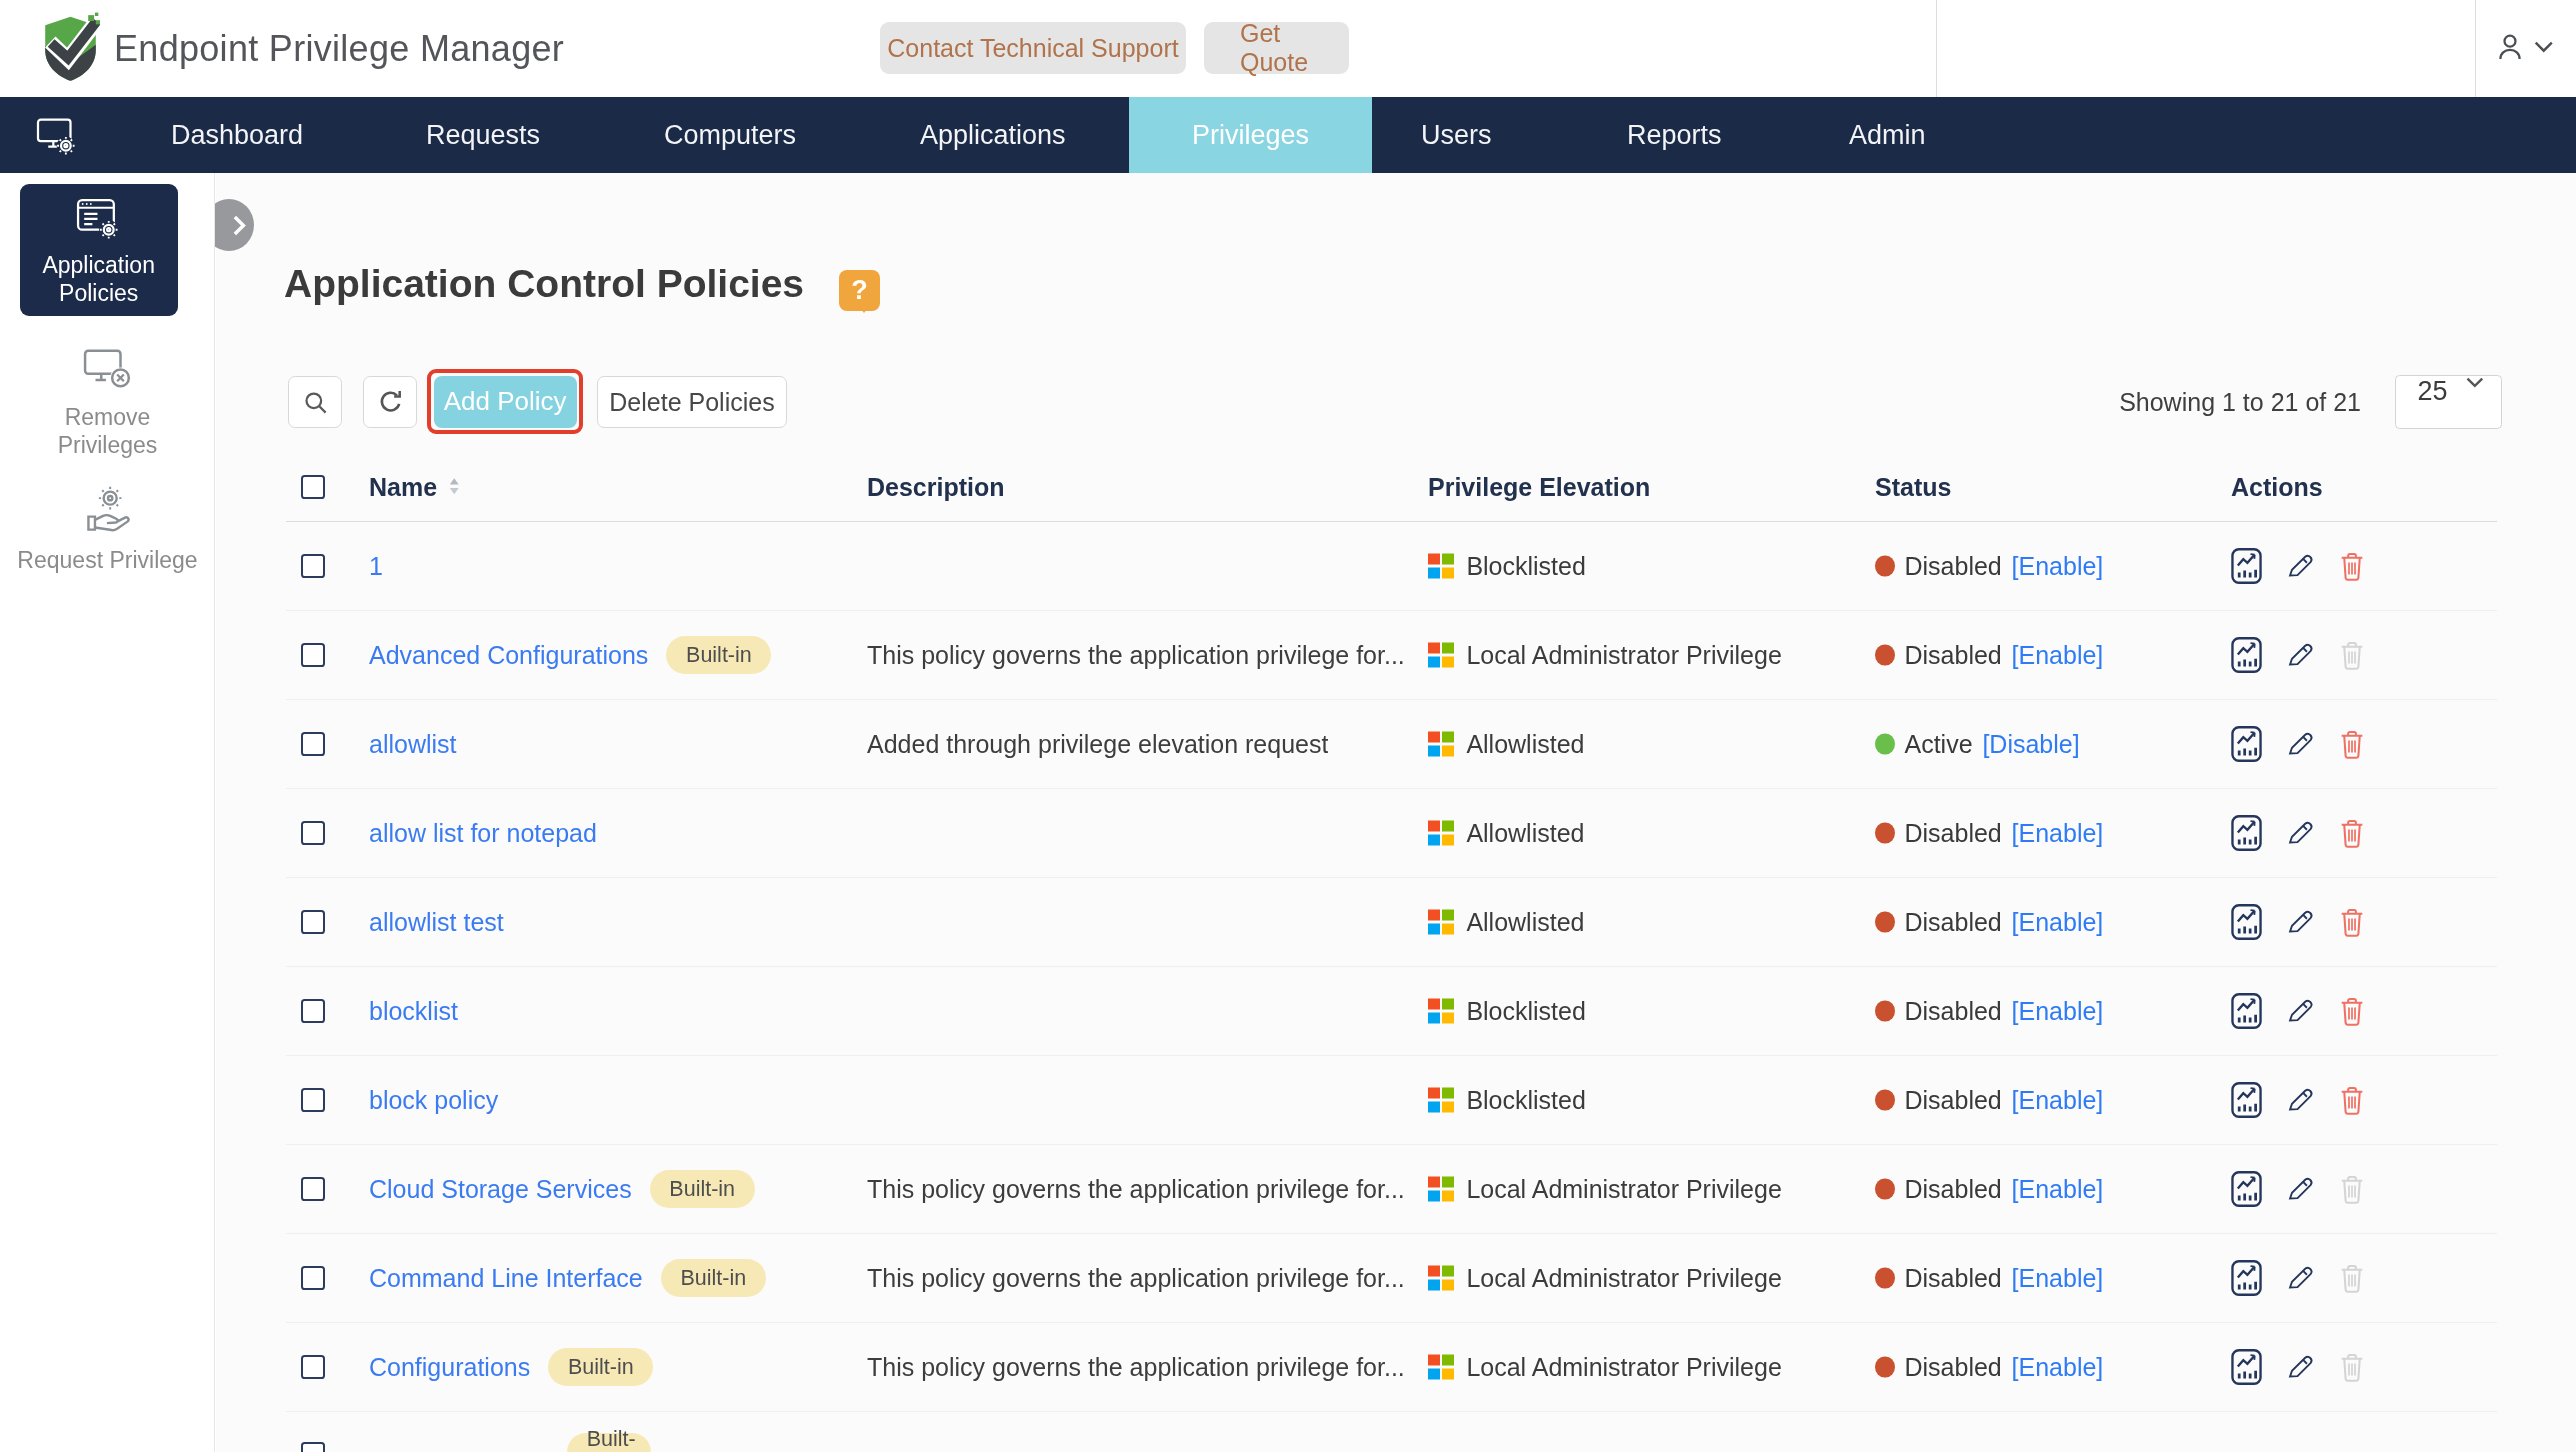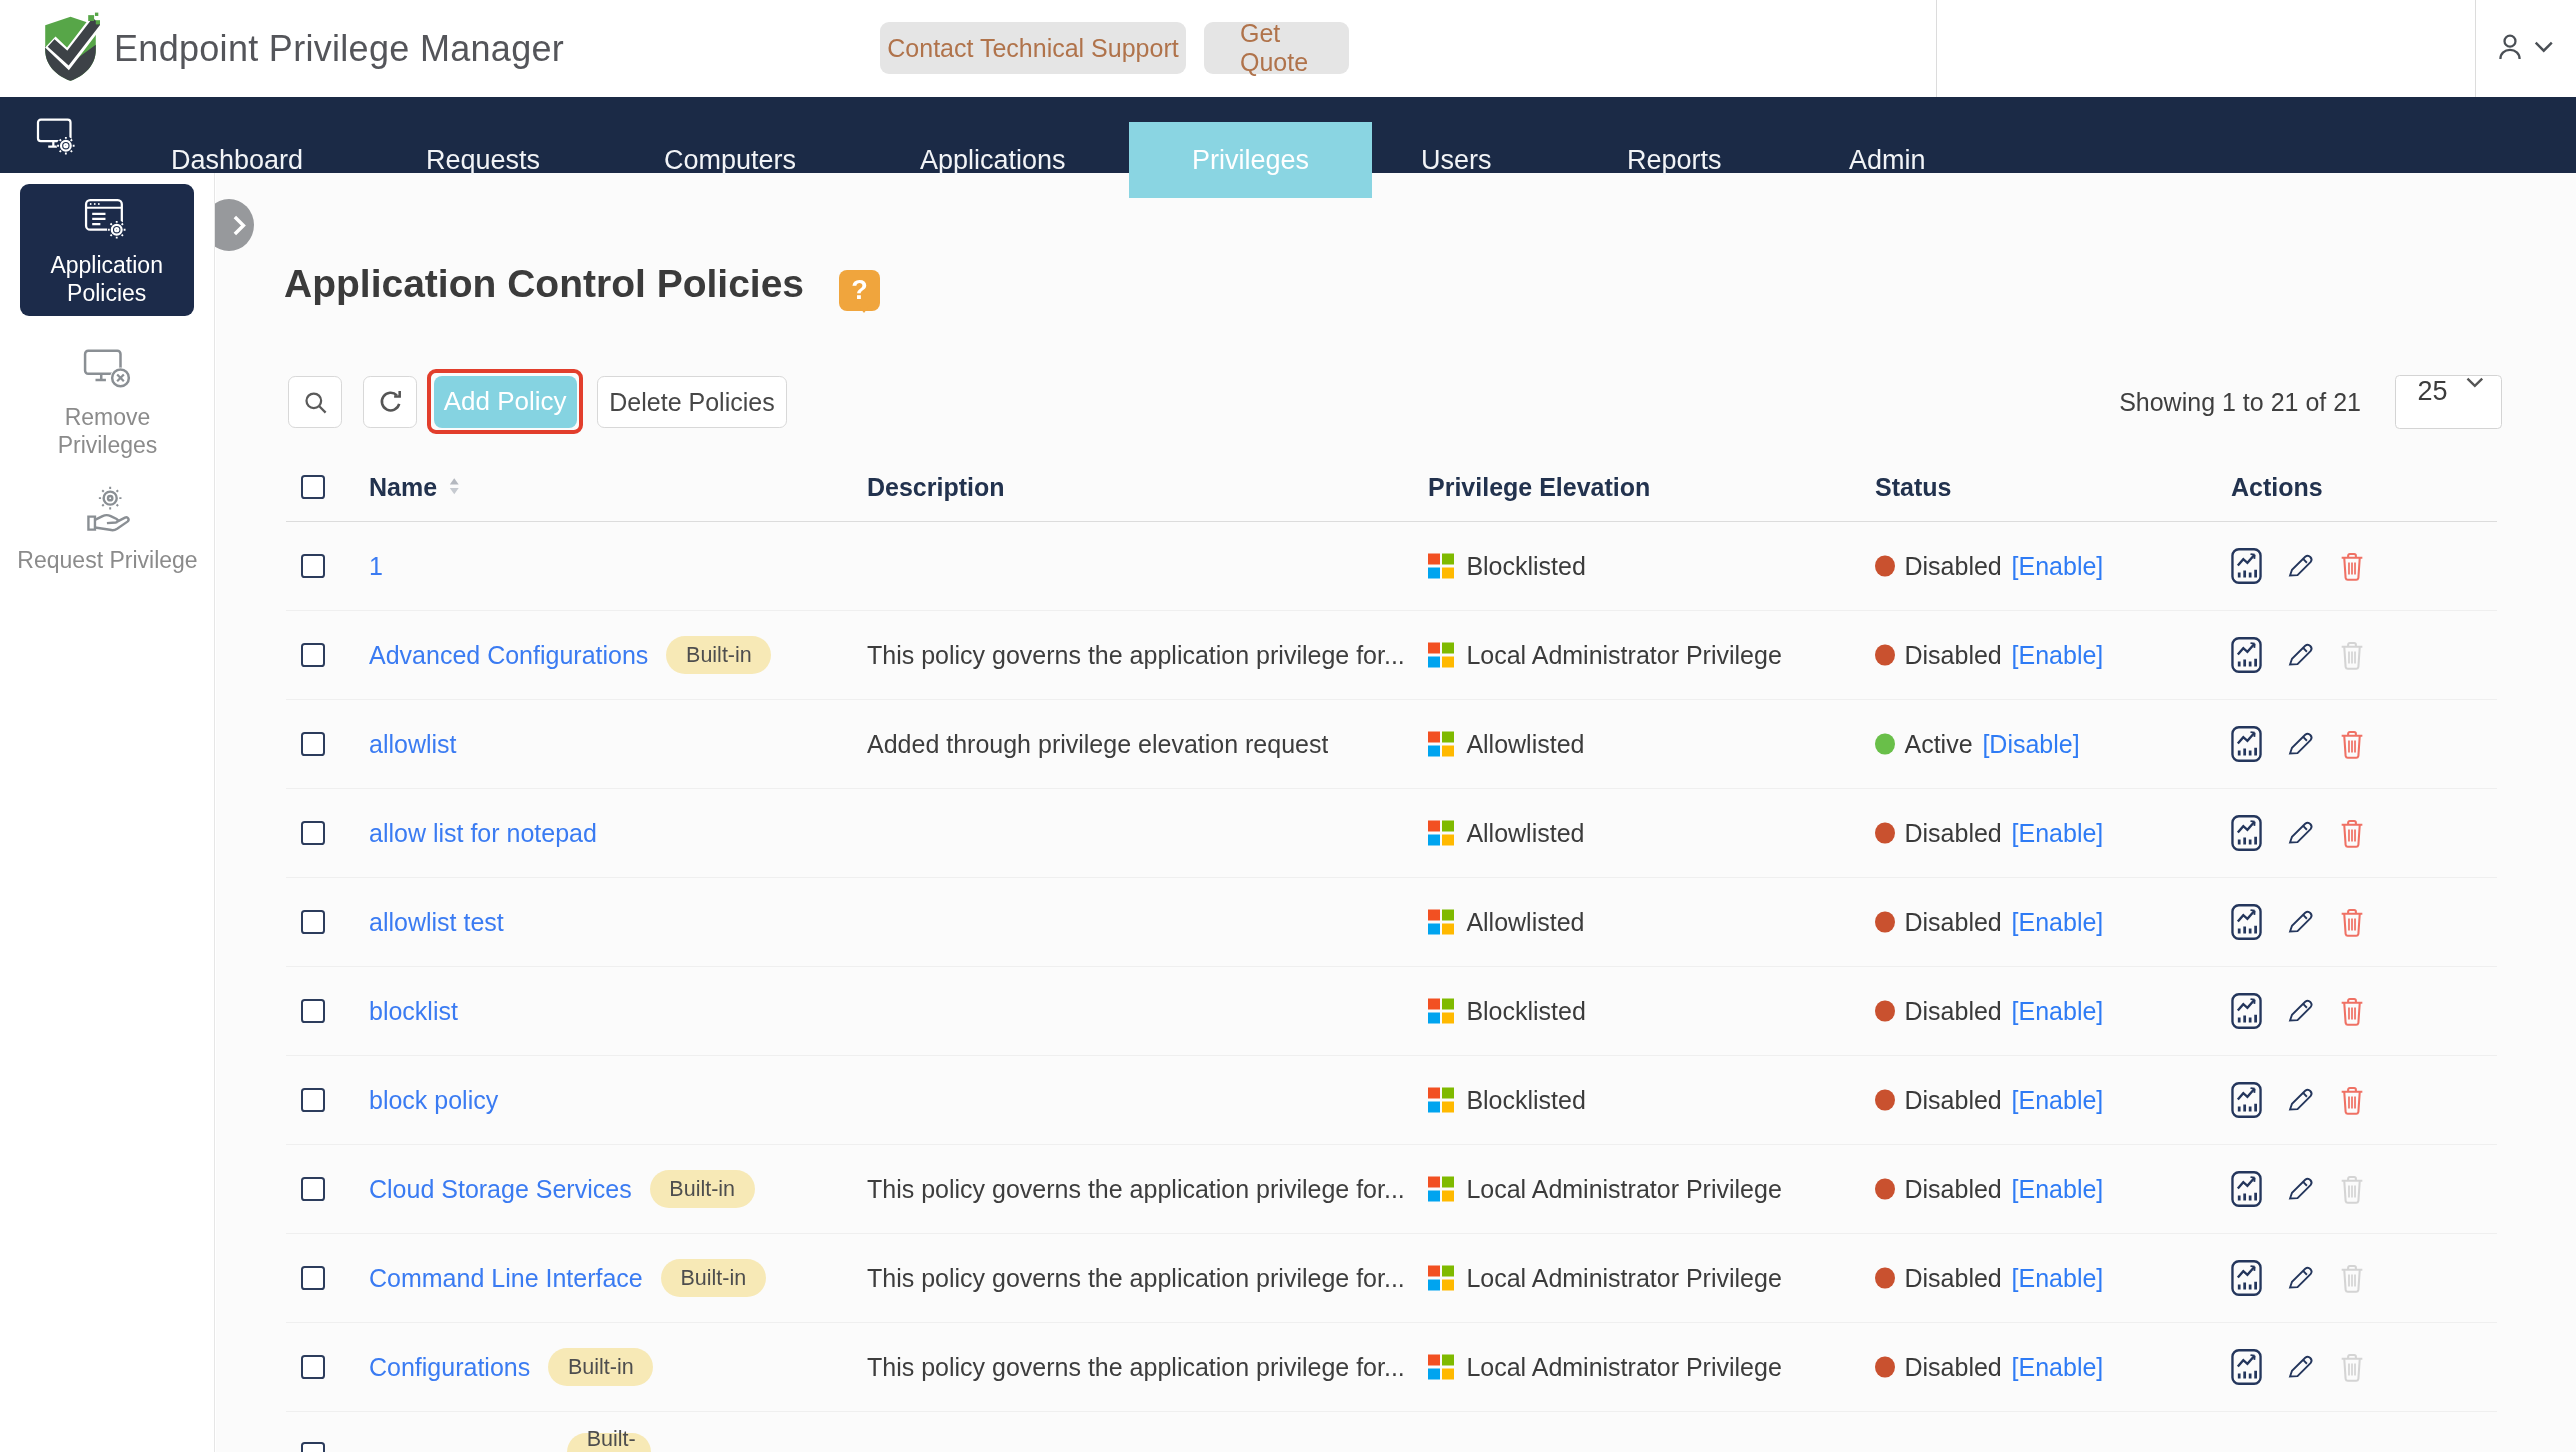--- a/index.html
+++ b/index.html
@@ -19,27 +19,27 @@
   .hdr-divider { position:absolute; top:0; width:0.9px; height:97px; background:#dcdcdc; }
   #hdr-div1 { left:1936px; } #hdr-div2 { left:2475px; }
   #search-computers { position:absolute; left:1954px; top:0; height:97px; display:flex; align-items:center; gap:19.7px; }
   #search-computers input { border:none; outline:none; font-size:27px; width:429px; color:#555; background:transparent; }
   #search-computers input::placeholder { color:#b6b6b6; }
   #user-menu { position:absolute; left:2494px; top:0; height:97px; display:flex; align-items:center; gap:7.2px; cursor:pointer; }
 
   
   #main-nav { position:absolute; left:0; top:97px; width:2576px; height:76px; background:#1b2a46; z-index:6; }
   #nav-settings-icon { position:absolute; left:36px; top:0; height:76px; display:flex; align-items:center; }
-  .nav-item { position:absolute; top:0; height:76px; line-height:76px; color:#f2f4f7; font-size:27px; cursor:pointer;margin-top:25px; }
+  .nav-item { position:absolute; top:0; height:76px; line-height:76px; color:#f2f4f7; font-size:27px; cursor:pointer; }
   .nav-item.active { background:#8ad5e2; color:#fff; text-align:center; }
 
   
   #sidebar { position:absolute; left:0; top:173px; width:215px; height:1280px; background:#fff;
     border-right:1.8px solid #e6e6e6; z-index:5; }
-  #side-tile { position:absolute; left:19.7px; top:10.7px; width:174px; height:132px; background:#1c2b4a;
+  #side-tile { position:absolute; left:19.7px; top:10.7px; width:158px; height:132px; background:#1c2b4a;
     border-radius:9px; cursor:pointer; text-align:center; }
   #side-tile .lbl { margin-top:7.2px; color:#fff; font-size:23px; line-height:28px; }
   #side-tile svg { margin-top:14.3px; }
   .side-item { position:absolute; left:0; width:215px; text-align:center; cursor:pointer; }
   .side-item .lbl { margin:9px auto 0; color:#8b8b8b; font-size:23px; line-height:28px; }
   #side-item-1 { top:173px; } #side-item-1 .lbl { width:152px; }
   #side-item-2 { top:311px; } #side-item-2 .lbl { width:206px; }
 
   #collapse-handle { position:absolute; left:204px; top:199px; width:50px; height:52px; border-radius:50%;
     background:#97999c; z-index:4; display:flex; align-items:center; justify-content:flex-end;

